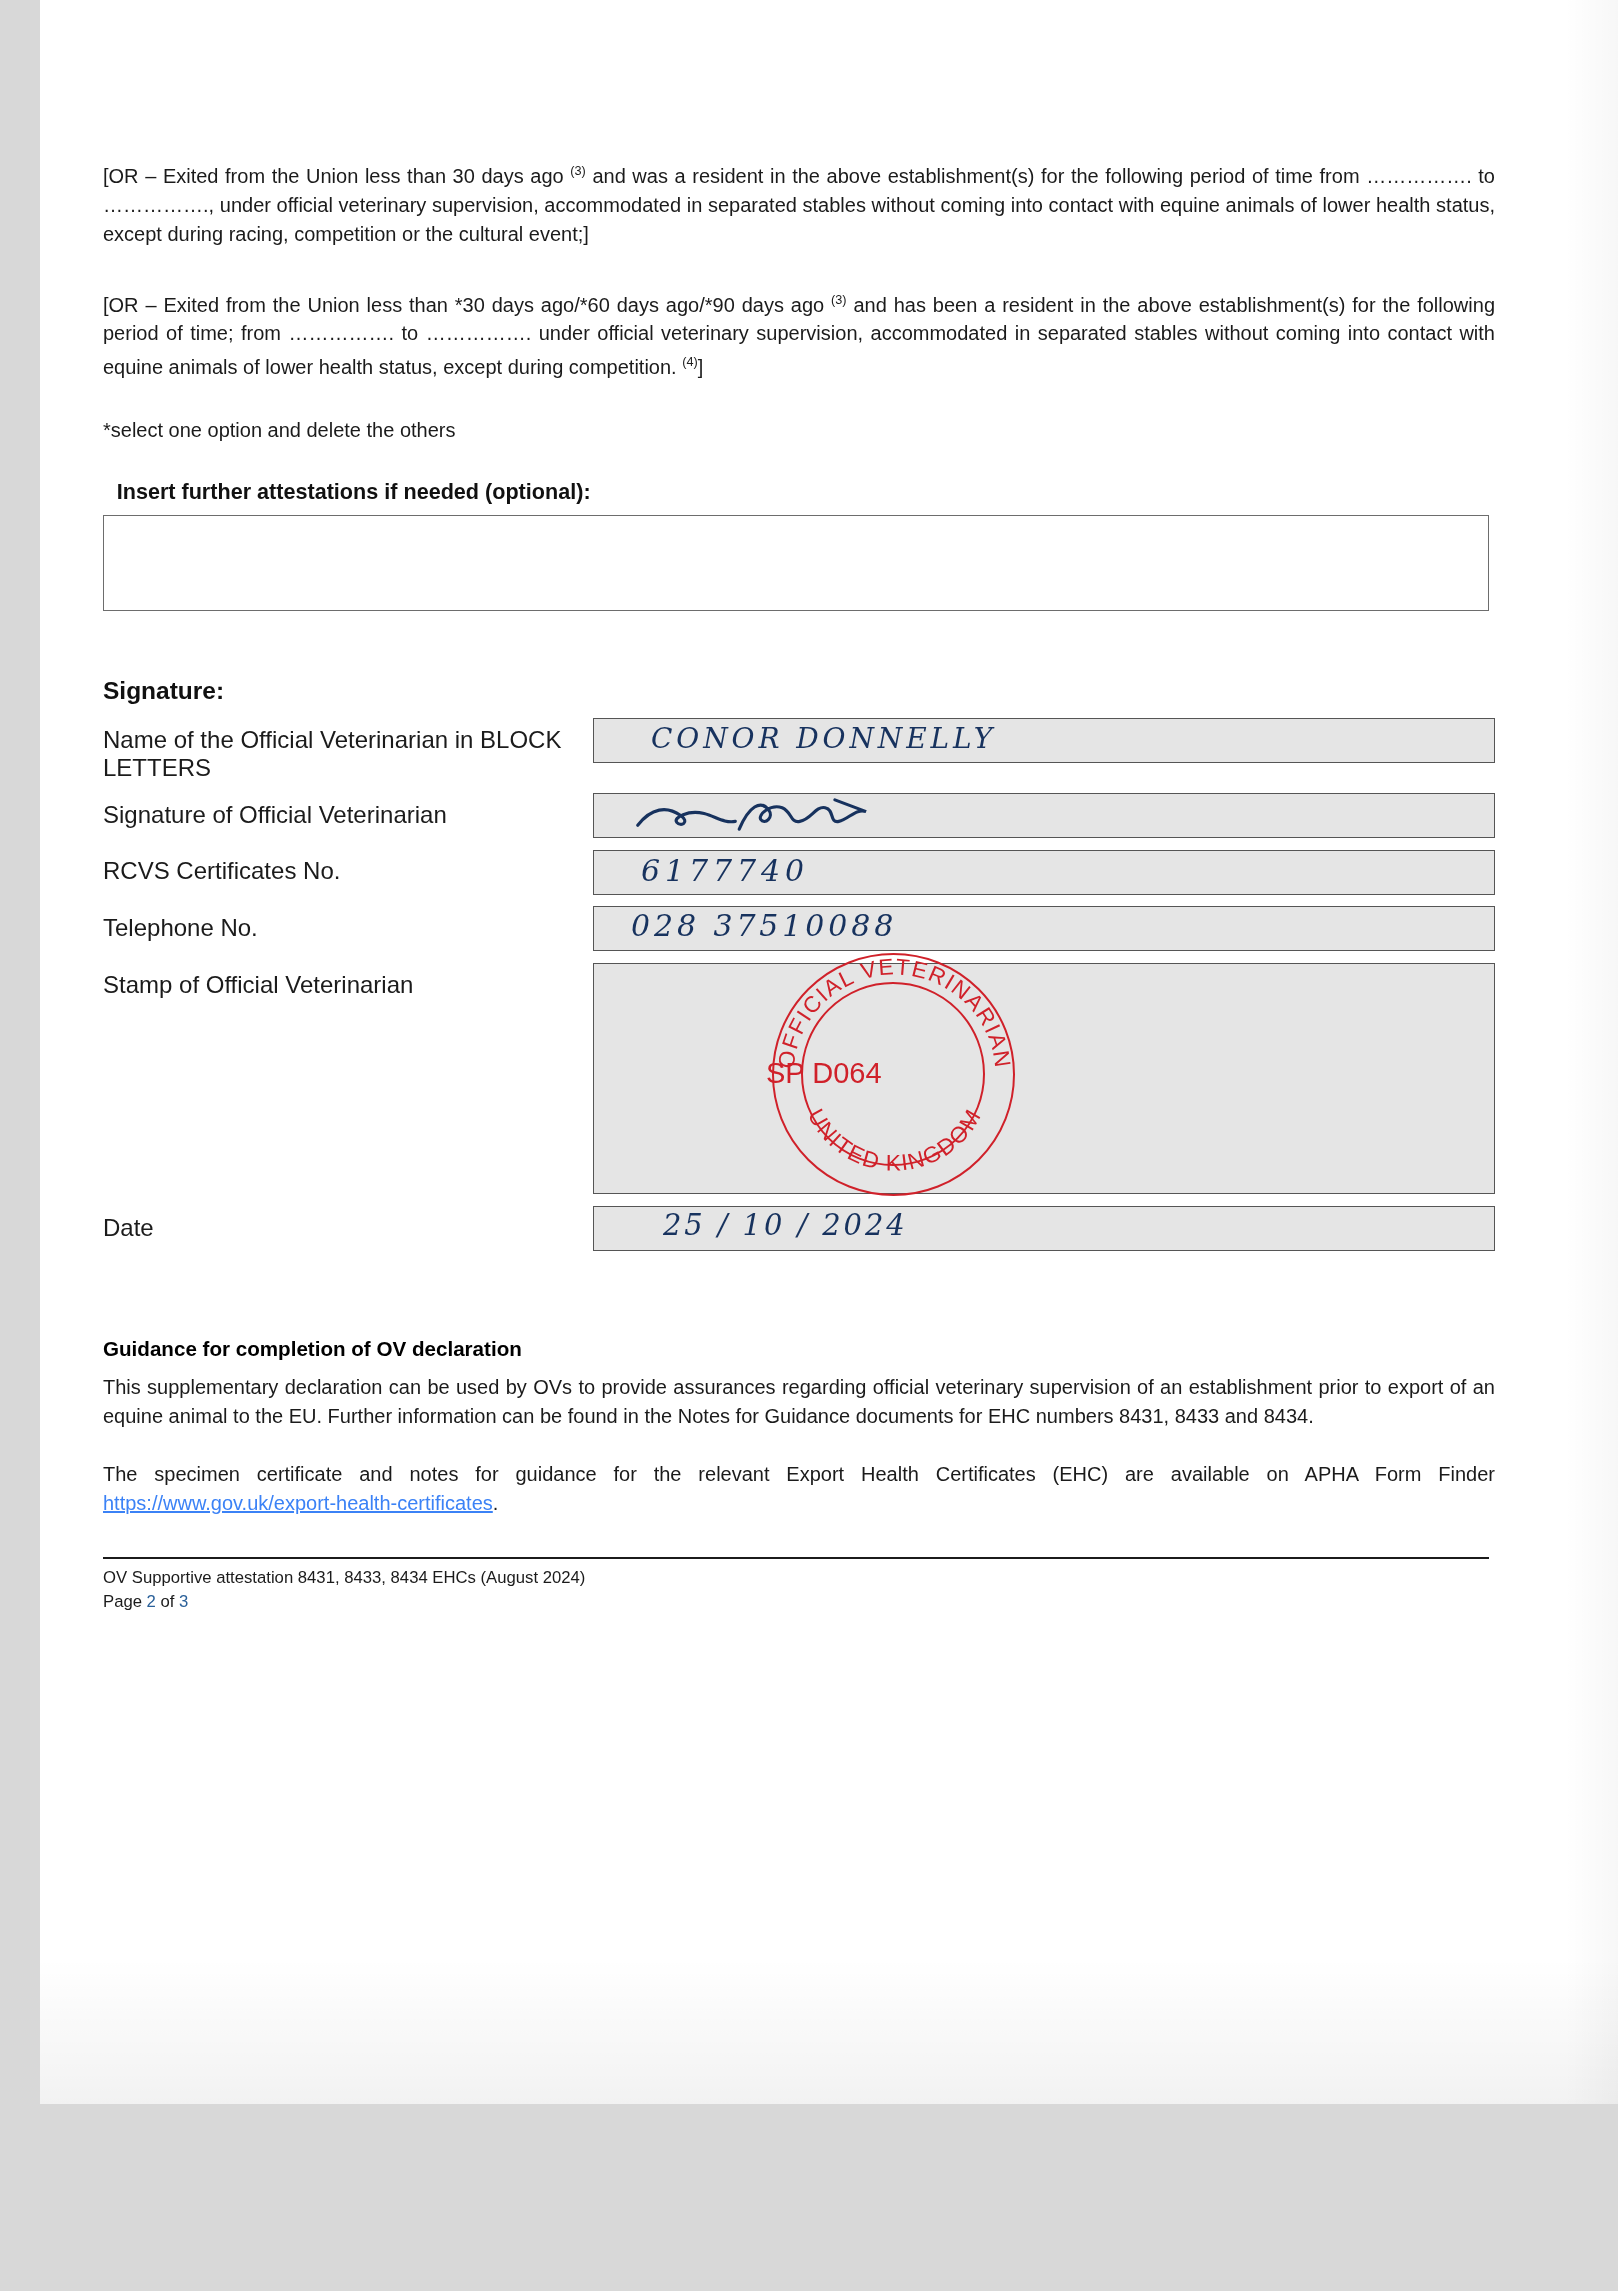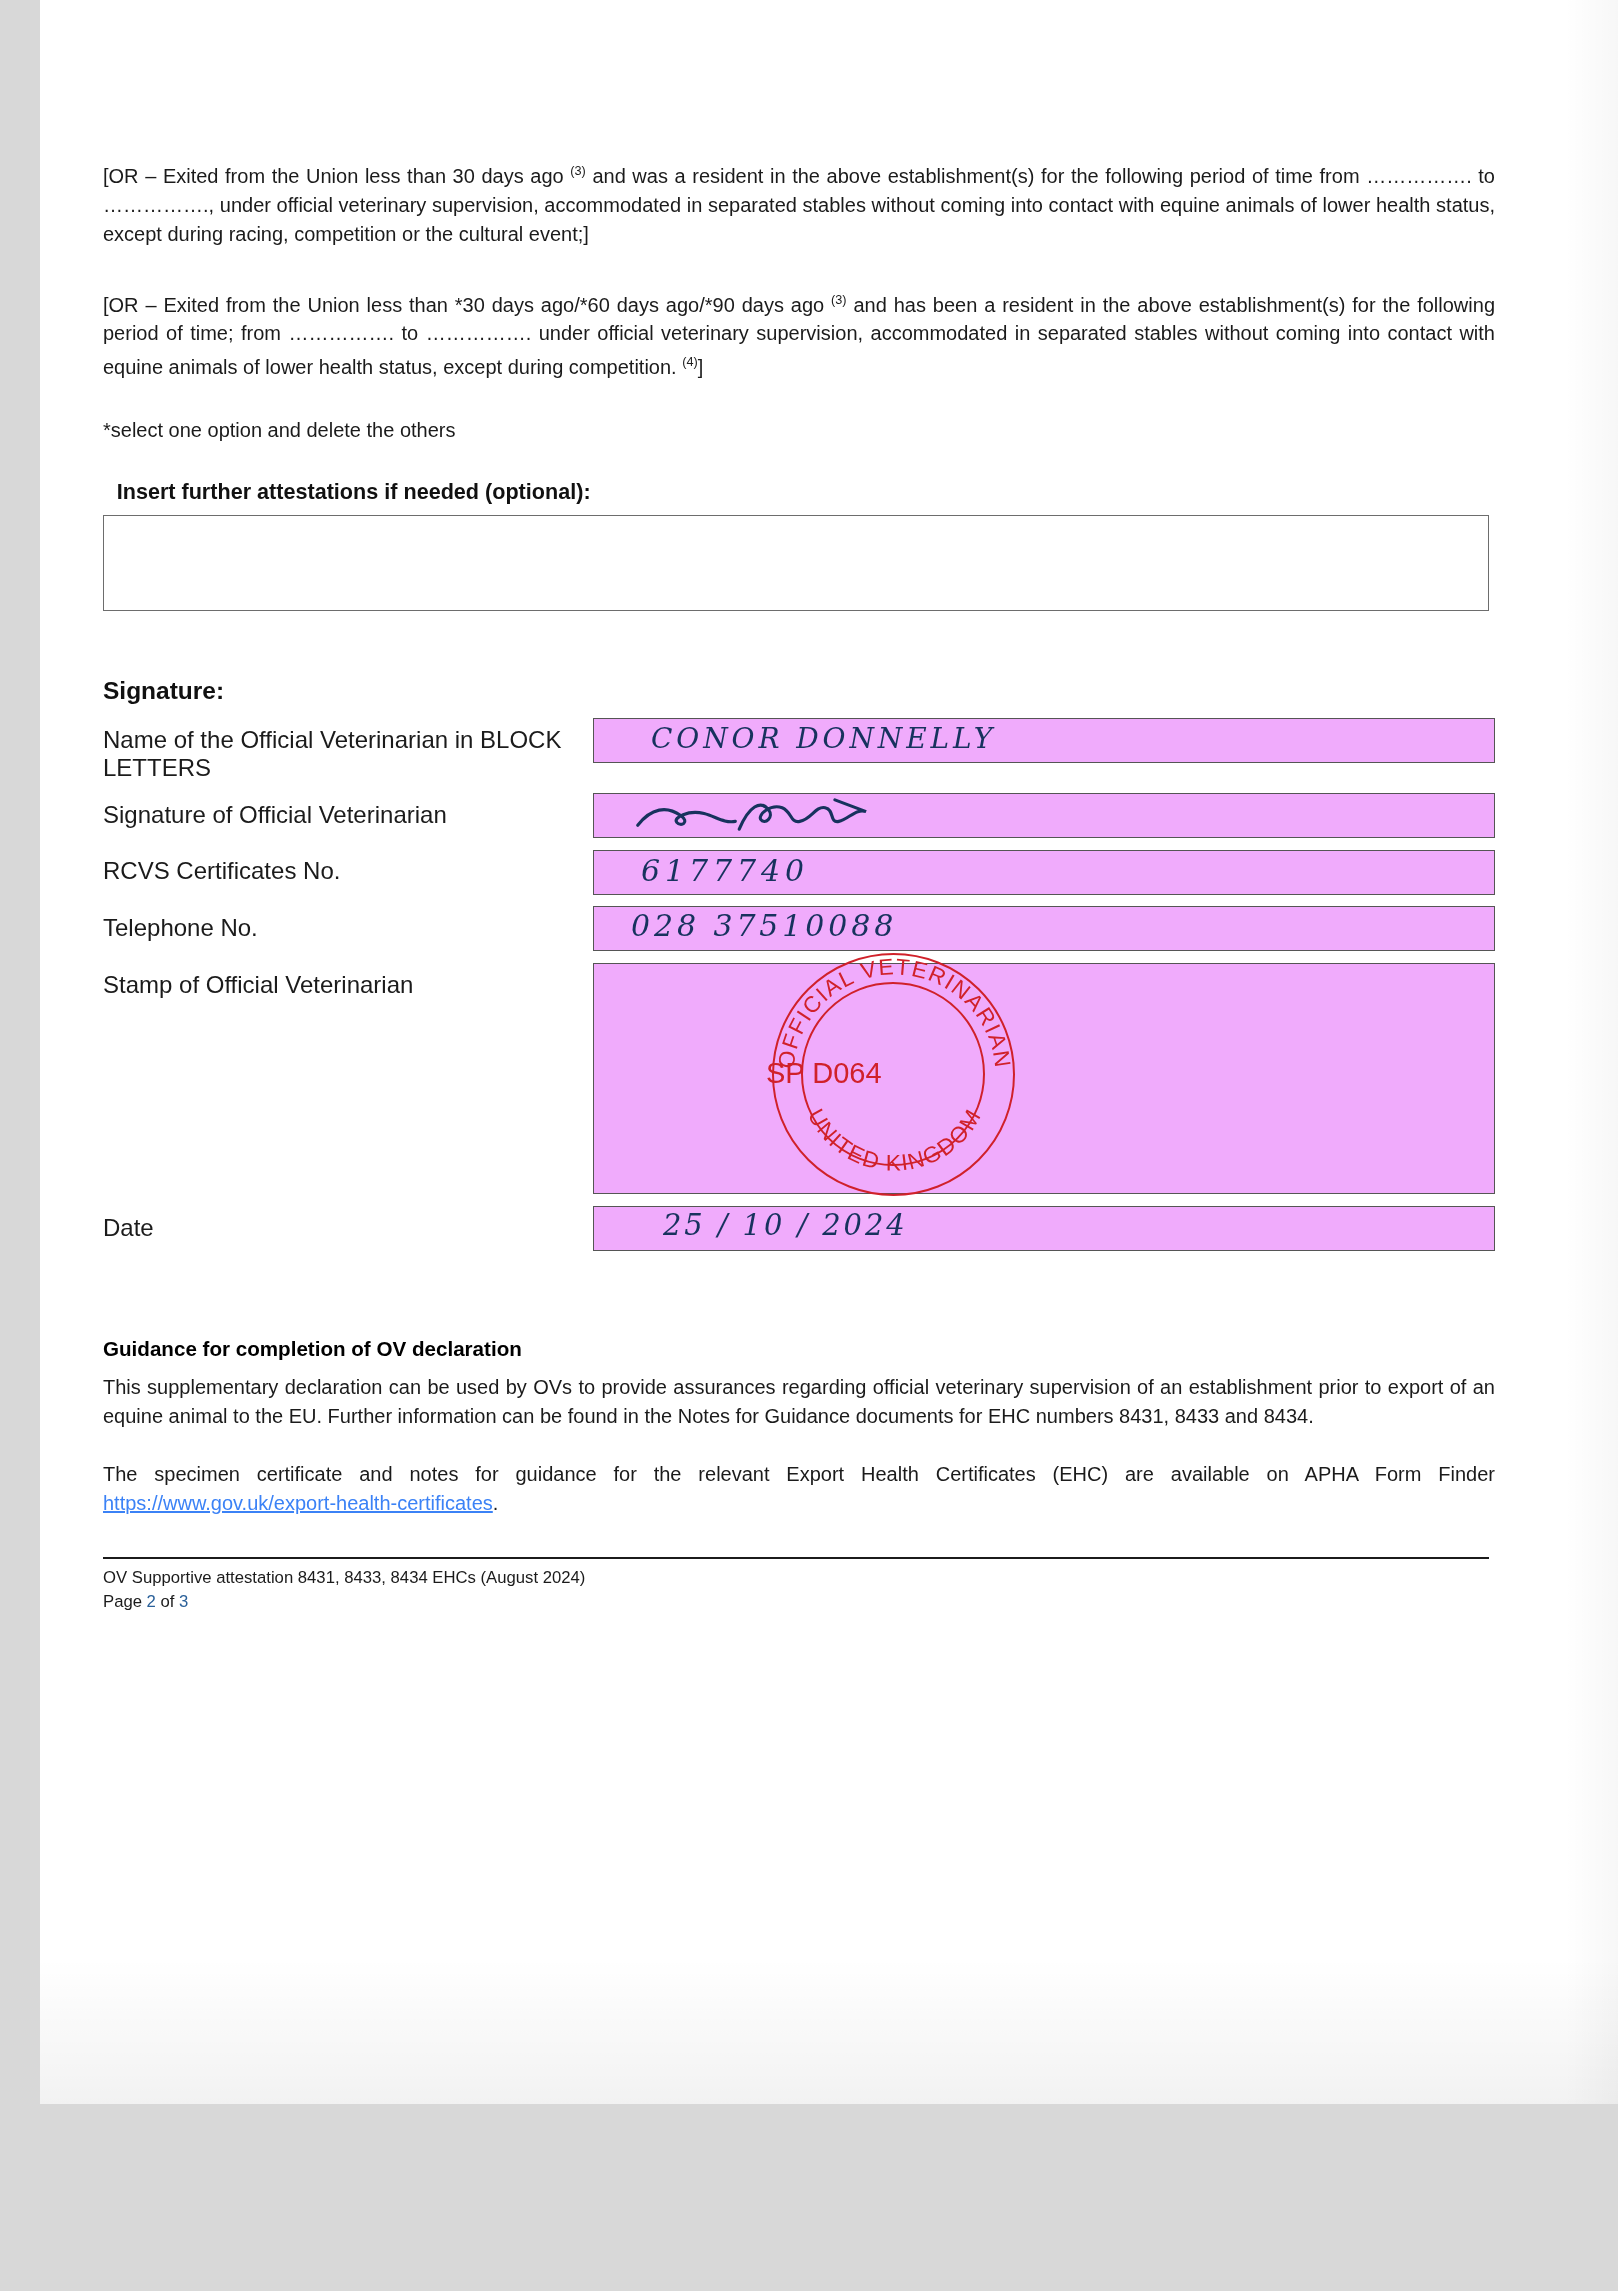--- a/index.html
+++ b/index.html
@@ -86,21 +86,21 @@
     font-size: 24px;
     line-height: 27.4px;
     color: #1b1b1b;
     padding-top: 7.8px;
   }
   .sig-field {
     flex: 1;
     border: 1px solid #555;
     height: 45px;
     position: relative;
-    background: #f0abfc;
+    background: #e5e5e5;
     box-sizing: border-box;
   }
   .sig-field.tall {
     height: 231px;
   }
   .hand {
     font-family: "DejaVu Serif", serif;
     font-style: italic;
     font-size: 29px;
     color: #17325e;

